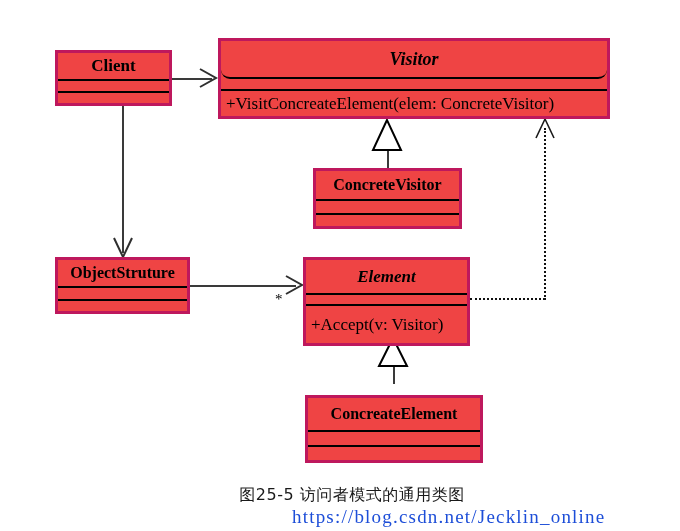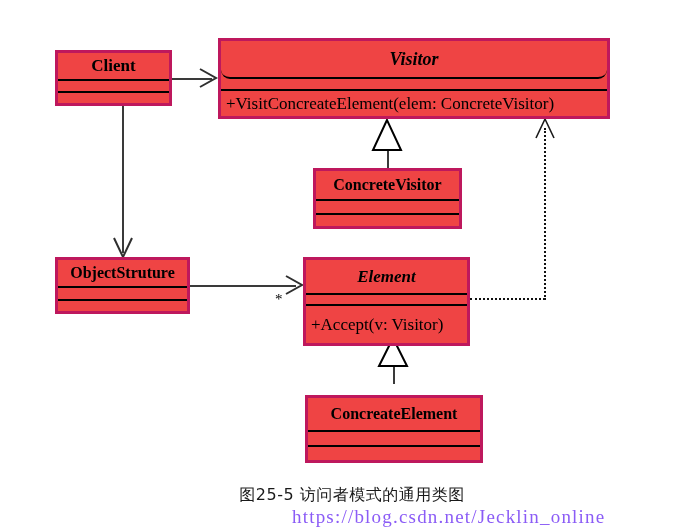--- a/index.html
+++ b/index.html
@@ -100,21 +100,21 @@
     text-align: center;
     color: #1a1a1a;
     font-family: "DejaVu Sans", "Liberation Sans", sans-serif;
     font-size: 16px;
     letter-spacing: 0.5px;
     white-space: nowrap;
     margin-left: 12px;
   }
   .watermark {
     position: absolute;
-    color: #8b5cf6;
+    color: #1d4ed8;
     font-family: "Liberation Serif", "DejaVu Serif", serif;
     font-size: 19px;
     letter-spacing: 1.2px;
     white-space: nowrap;
   }
 </style>
 </head>
 <body>
 
 <div id="canvas">

